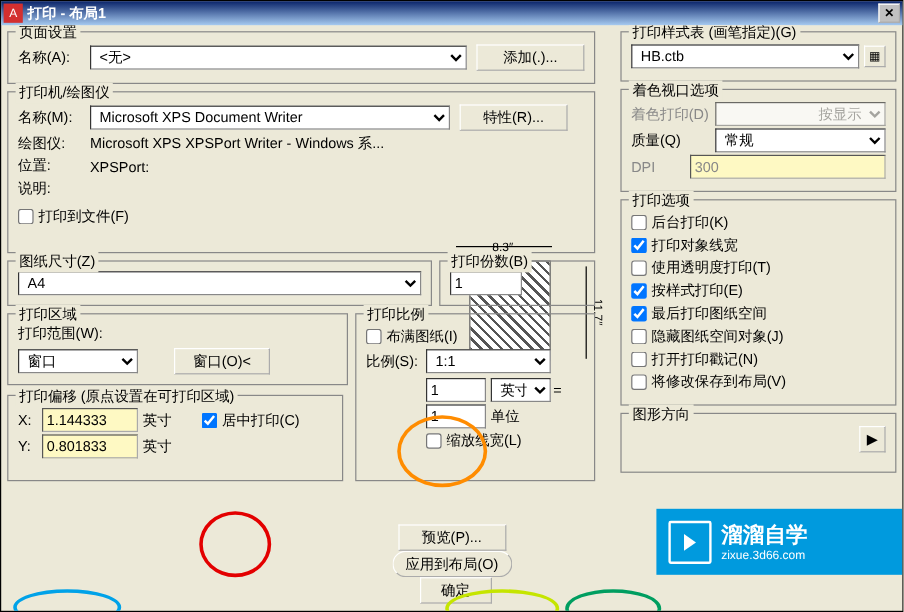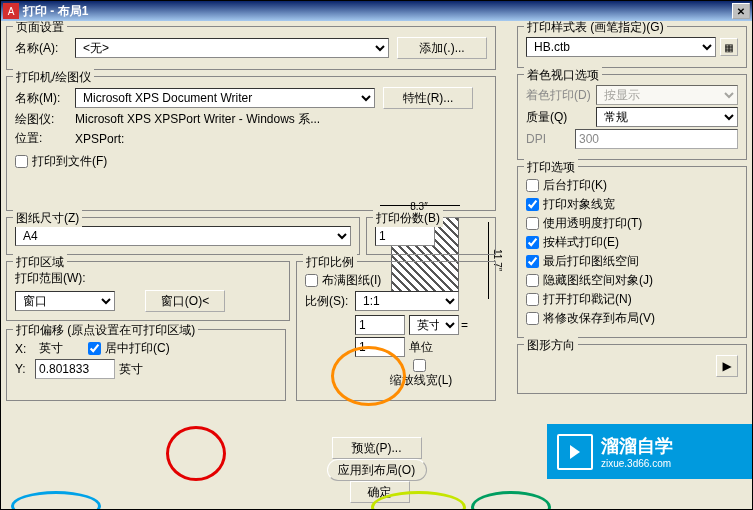--- a/index.html
+++ b/index.html
@@ -17,21 +17,21 @@
   .groupbox { border: 1px solid #888; padding: 8px; margin-bottom: 6px; position: relative; }
   .groupbox > .legend { position: absolute; top: -8px; left: 6px; background: #ECE9D8; padding: 0 3px; font-size: 12px; }
 
   .row { display: flex; align-items: center; margin: 2px 0; }
   .row label { white-space: nowrap; }
   .row .field-label { width: 60px; }
   .row .field-label.s { width: 50px; }
 
   select, input[type="text"] { font-size: 12px; height: 20px; border: 1px inset #888; background: #fff; padding: 1px 3px; }
   select.w-wide { flex: 1; }
-  input.ro { background: #ffffff; border: 1px inset #aaa; }
+  input.ro { background: #fef9c3; border: 1px inset #aaa; }
   button.btn { height: 22px; background: #ECE9D8; border: 1px outset #fff; padding: 0 8px; cursor: pointer; font-size: 12px; }
 
   .checkbox-row { display: flex; align-items: center; margin: 2px 0; }
   .checkbox-row input { margin-right: 4px; }
 
   .preview-box { width: 68px; height: 84px; border: 1px solid #666; display: inline-block; margin-left: auto; position: relative; background: repeating-linear-gradient(45deg, #555 0 2px, #fff 2px 6px); }
   .preview-wrapper { position: absolute; right: 20px; top: 140px; width: 100px; text-align: center; }
   .preview-wrapper .arrow-h { position: absolute; top: -12px; left: 5px; right: 15px; border-top: 1px solid #000; }
   .preview-wrapper .arrow-v { position: absolute; top: 5px; bottom: 5px; right: -14px; border-right: 1px solid #000; }
   .preview-wrapper .dim-h { position: absolute; top: -16px; left: 0; right:12px; text-align:center; font-size:10px; }
@@ -95,20 +95,24 @@
           </select>
           <button class="btn" style="margin-left:8px;width:90px;">特性(R)...</button>
         </div>
         <div class="row">
           <label class="field-label">绘图仪:</label>
           <span>Microsoft XPS XPSPort Writer - Windows 系...</span>
         </div>
         <div class="row">
           <label class="field-label">位置:</label>
           <span>XPSPort:</span>
+        </div>
+        <div class="row">
+          <label class="field-label">说明:</label>
+          <span></span>
         </div>
         <div class="checkbox-row" style="margin-top:6px;">
           <input type="checkbox" style="">
           <label>打印到文件(F)</label>
         </div>
         <div class="preview-wrapper">
           <div class="dim-h">8.3″</div>
           <div class="arrow-h"></div>
           <div class="preview-box"></div>
           <div class="arrow-v"></div>
@@ -158,31 +162,32 @@
             <select style="width:50px;margin-left:4px;">
               <option>英寸</option>
             </select>
             <span style="margin-left:2px;">=</span>
           </div>
           <div class="row">
             <span style="width:50px;"></span>
             <input type="text" style="width: 50px;" value="1">
             <span class="unit-label">单位</span>
           </div>
-          <div class="checkbox-row" style="margin-left:50px;flex-direction:column;">
+          <div class="checkbox-row" style="margin-left:50px;">
             <input type="checkbox" style="">
             <label>缩放线宽(L)</label>
           </div>
         </div>
       </div>
 
       <div class="groupbox" style="width:280px;margin-top:-78px;height:72px;">
         <span class="legend">打印偏移 (原点设置在可打印区域)</span>
         <div class="row">
           <label style="width:20px;">X:</label>
+          <input type="text" class="ro" style="width: 80px;" value="1.144333">
           <span class="unit-label">英寸</span>
           <span style="width:25px;"></span>
           <input type="checkbox" checked="" style="">
           <label style="margin-left:4px;">居中打印(C)</label>
         </div>
         <div class="row">
           <label style="width:20px;">Y:</label>
           <input type="text" class="ro" style="width: 80px;" value="0.801833">
           <span class="unit-label">英寸</span>
         </div>
@@ -198,21 +203,21 @@
             <option>HB.ctb</option>
           </select>
           <span class="sm-icon">▦</span>
         </div>
       </div>
 
       <div class="groupbox">
         <span class="legend">着色视口选项</span>
         <div class="row">
           <label style="width:70px;" class="disabled">着色打印(D)</label>
-          <select style="flex:1;" class="disabled" disabled="">
+          <select style="flex:1;text-align:right;" class="disabled" disabled="">
             <option>按显示</option>
           </select>
         </div>
         <div class="row">
           <label style="width:70px;">质量(Q)</label>
           <select style="flex:1;">
             <option>常规</option>
           </select>
         </div>
         <div class="row">

